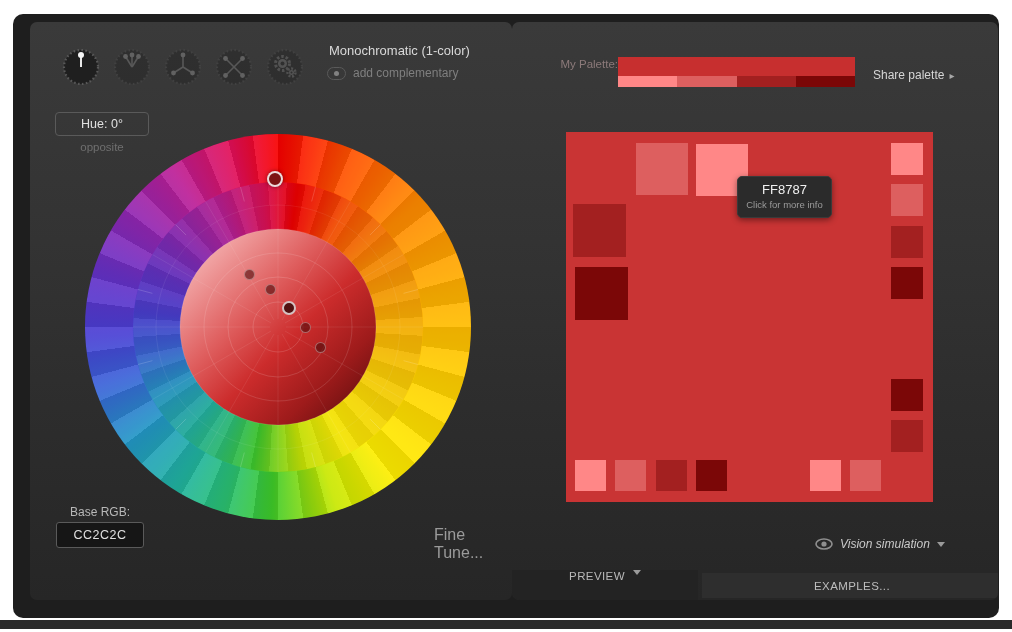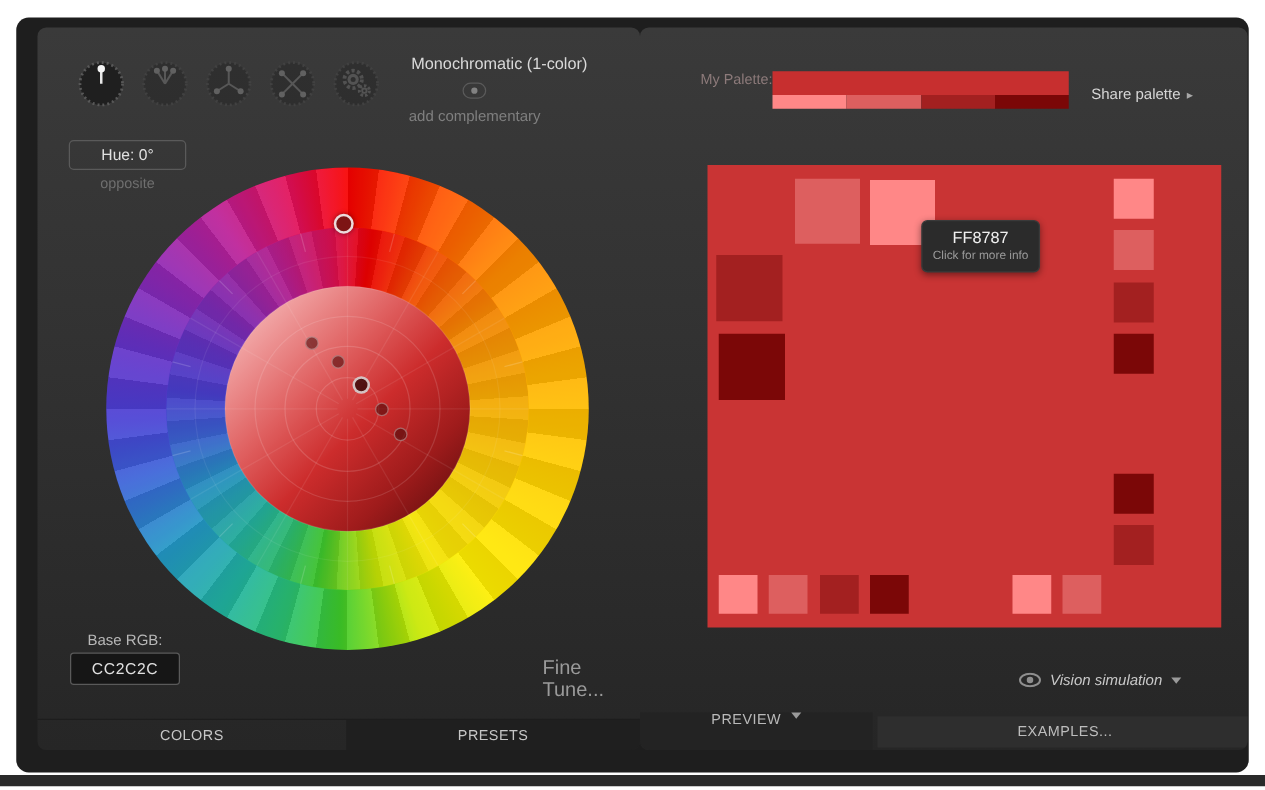--- a/index.html
+++ b/index.html
@@ -8,21 +8,21 @@
   .frame{position:absolute;left:13px;top:14px;width:986px;height:604px;background:#1e1e1e;border-radius:10px;}
   .panel{position:absolute;top:8px;height:578px;background:linear-gradient(180deg,#3a3a3a 0%,#333333 38%,#262626 100%);border-radius:7px;overflow:hidden;}
   .panel.left{left:17px;width:482px;}
   .panel.right{left:499px;width:486px;}
 
   
   .scheme-icons{position:absolute;left:32px;top:26px;display:flex;gap:13px;}
   .dial{width:38px;height:38px;opacity:.5;cursor:pointer;}
   .dial.active{opacity:1;}
   .scheme-title{position:absolute;left:299px;top:21px;font-size:13px;color:#d9d9d9;}
-  .add-comp{position:absolute;left:297px;top:44px;display:flex;align-items:center;gap:7px;flex-direction:column;}
+  .add-comp{position:absolute;left:297px;top:44px;display:flex;align-items:center;gap:7px;}
   .radio-pill{width:17px;height:11px;border:1.5px solid #5a5a5a;border-radius:7px;display:flex;align-items:center;justify-content:center;}
   .radio-pill i{display:block;width:5px;height:5px;border-radius:50%;background:#828282;}
   .add-comp span.lbl{font-size:12px;color:#7f7f7f;}
   .hue-btn{position:absolute;left:25px;top:90px;width:94px;height:24px;background:transparent;border:1px solid #5a5a5a;border-radius:4px;color:#e0e0e0;font-size:12.5px;font-family:inherit;cursor:pointer;}
   .opposite{position:absolute;left:25px;top:119px;width:94px;text-align:center;font-size:11.5px;color:#6f6f6f;}
 
   
   .wheel{position:absolute;left:55px;top:112px;width:386px;height:386px;cursor:pointer;}
   .ring,.ring-ov,.disc{position:absolute;border-radius:50%;}
   .ring.outer{inset:0;background:conic-gradient(from 0deg,
@@ -195,43 +195,39 @@
             <div class="wdot sel" style="left: 197px; top: 167px; width: 14px; height: 14px;"></div>
             <div class="wdot" style="left: 214.5px; top: 187.5px; width: 11px; height: 11px;"></div>
             <div class="wdot" style="left: 229.5px; top: 207.5px; width: 11px; height: 11px;"></div>
           </div>
       </div>
 
       <div class="base-rgb-label">Base RGB:</div>
       <input class="rgb-input" value="CC2C2C" style="">
       <div class="fine-tune">Fine Tune...</div>
 
-      <div class="tabbar-left">
-        <div class="tab tab-colors">COLORS</div>
-        <div class="tab tab-presets">PRESETS</div>
-      </div>
     </section>
 
     <section class="panel right">
 
       <div class="mypal-label">My Palette:</div>
       <div class="pal-strip">
         <div class="pal-base" id="pal-base" style="background: rgb(199, 47, 47);"></div>
         <div class="pal-variants" id="pal-variants">
             <div style="background: rgb(255, 135, 135);"></div>
             <div style="background: rgb(221, 95, 95);"></div>
             <div style="background: rgb(163, 32, 32);"></div>
             <div style="background: rgb(123, 7, 7);"></div>
           </div>
       </div>
       <div class="share">
         <span>Share palette</span><span class="arr">▸</span>
       </div>
 
-      <div class="preview-box" id="preview-box" style="background: rgb(201, 52, 52); padding-left: 44px;">
+      <div class="preview-box" id="preview-box" style="background: rgb(201, 52, 52);">
         <div id="swatches">
             <div class="swatch" style="left: 70px; top: 11px; width: 52px; height: 52px; background: rgb(221, 95, 95);"></div>
             <div class="swatch" style="left: 130px; top: 12px; width: 52px; height: 52px; background: rgb(255, 135, 135);"></div>
             <div class="swatch" style="left: 325px; top: 11px; width: 32px; height: 32px; background: rgb(255, 135, 135);"></div>
             <div class="swatch" style="left: 325px; top: 52px; width: 32px; height: 32px; background: rgb(221, 95, 95);"></div>
             <div class="swatch" style="left: 325px; top: 94px; width: 32px; height: 32px; background: rgb(163, 32, 32);"></div>
             <div class="swatch" style="left: 325px; top: 135px; width: 32px; height: 32px; background: rgb(123, 7, 7);"></div>
             <div class="swatch" style="left: 7px; top: 72px; width: 53px; height: 53px; background: rgb(163, 32, 32);"></div>
             <div class="swatch" style="left: 9px; top: 135px; width: 53px; height: 53px; background: rgb(123, 7, 7);"></div>
             <div class="swatch" style="left: 325px; top: 247px; width: 32px; height: 32px; background: rgb(123, 7, 7);"></div>

